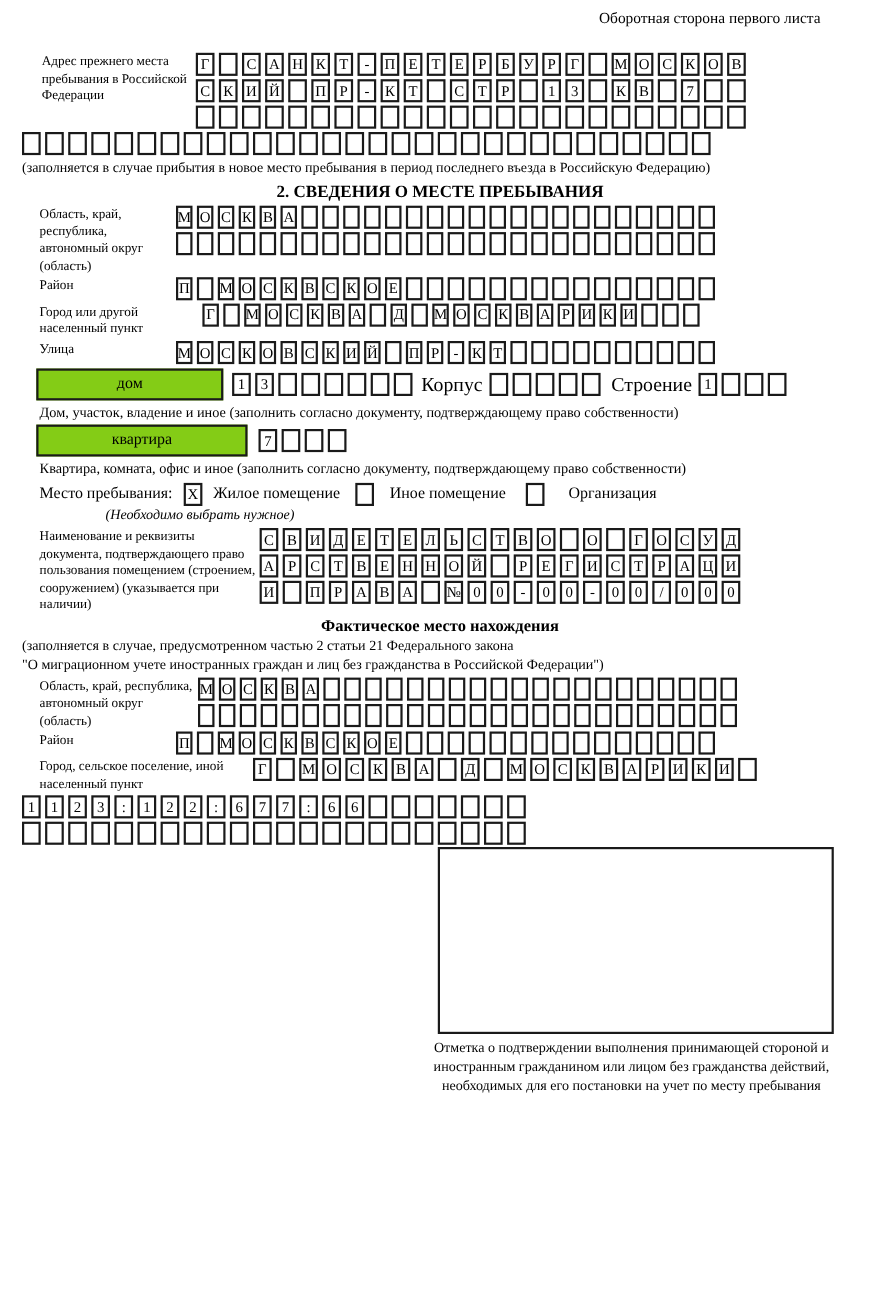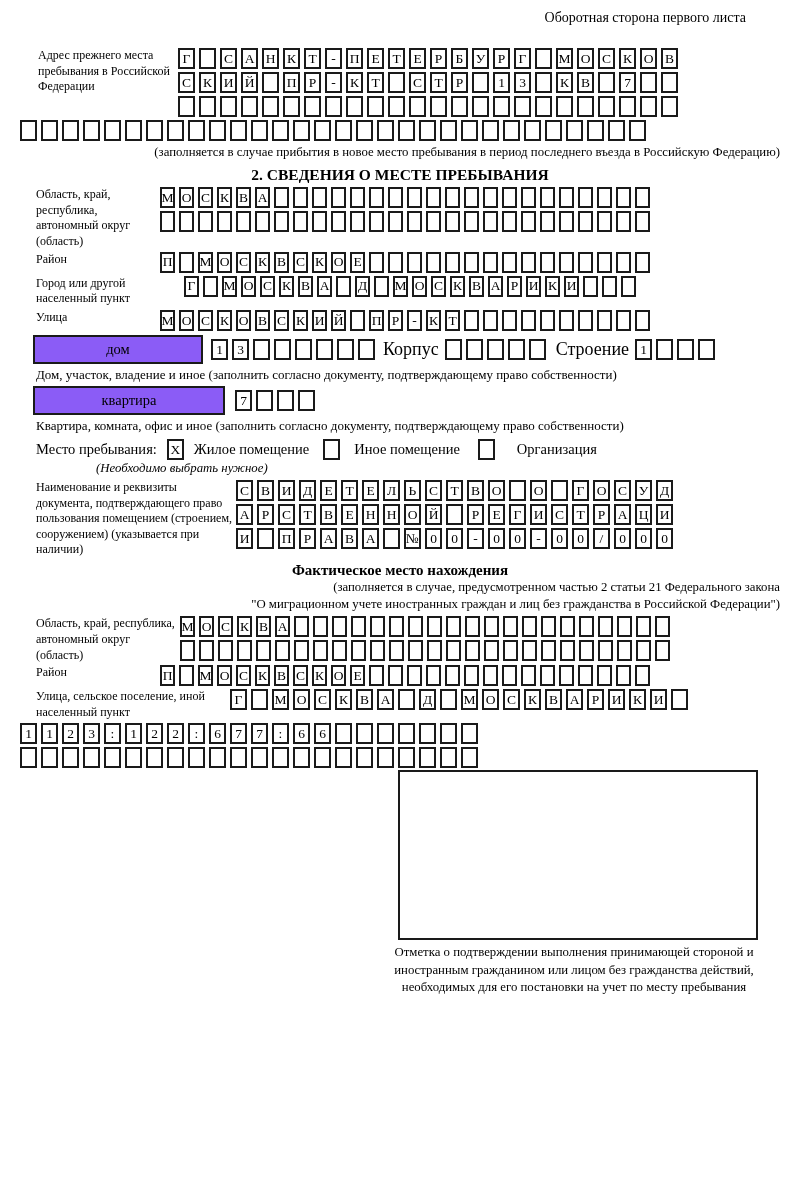--- a/index.html
+++ b/index.html
@@ -10,26 +10,26 @@
 .frow { display:flex; align-items:flex-start; }
 .frow.vcenter { align-items:center; }
 .flabel { font-size:12px; line-height:1.3; flex:none; }
 .pl16 { padding-left:16px; }
 .pl18 { padding-left:18px; }
 .cellrows { display:flex; flex-direction:column; gap:3px; }
 .cells { display:flex; gap:4px; flex:none; }
 .cell { width:15px; height:21px; border:2px solid #1a1a1a; display:flex; align-items:center; justify-content:center;
         font-size:13.5px; line-height:1; flex:none; background:#fff; }
 .wide .cell, .cells.wide .cell { width:17px; }
-.caption { font-size:12.8px; line-height:1.35; text-align:right; }
+.caption { font-size:12.8px; line-height:1.35; text-align:left; }
 .caption-left { font-size:13px; line-height:1.35; padding-left:16px; }
 .sec-title { font-size:15.5px; font-weight:bold; text-align:center; }
 .sub-title { font-size:15px; font-weight:bold; text-align:center; }
 .named-box { border:2px solid #1a1a1a; height:29px; display:flex; align-items:center; justify-content:center;
-             font-size:14.5px; flex:none; background:#8b5cf6; }
+             font-size:14.5px; flex:none; background:#84cc16; }
 .inline-label { font-size:18px; line-height:29px; flex:none; }
 .w-prev { width:158px; } .w-reg { width:140px; } .w-city { width:164px; } .w-doc { width:216px; }
 .w-reg2 { width:160px; } .w-settl { width:210px; } .w-cad { width:208px; }
 .stamp-wrap { width:368px; margin-left:auto; margin-right:22px; }
 .stamp-box { width:360px; height:170px; border:2px solid #1a1a1a; margin-left:8px; background:#fff; }
 .stamp-caption { font-size:12.8px; line-height:1.35; text-align:center; margin-top:4px; }
 .mt2{margin-top:2px}.mt3{margin-top:3px}.mt4{margin-top:4px}.mt5{margin-top:5px}
 .mt20{margin-top:20px}.mb3{margin-bottom:3px}
 .stay-row { display:flex; align-items:center; padding-left:16px; font-size:14.5px; gap:0; }
 .stay-note { font-size:12.8px; margin-left:76px; margin-top:1px;font-style:italic; }
@@ -545,21 +545,21 @@
         <span class="cell"></span>
         <span class="cell"></span>
         <span class="cell"></span>
         <span class="cell"></span>
         <span class="cell"></span>
         <span class="cell"></span>
       </div>
   </div>
 
   <div class="frow mt3">
-    <div class="flabel pl16 w-settl">Улица, сельское поселение, иной населенный пункт</div>
+    <div class="flabel pl16 w-settl">Город, сельское поселение, иной населенный пункт</div>
     <div class="cells wide">
         <span class="cell">Г</span>
         <span class="cell"></span>
         <span class="cell">М</span>
         <span class="cell">О</span>
         <span class="cell">С</span>
         <span class="cell">К</span>
         <span class="cell">В</span>
         <span class="cell">А</span>
         <span class="cell"></span>

